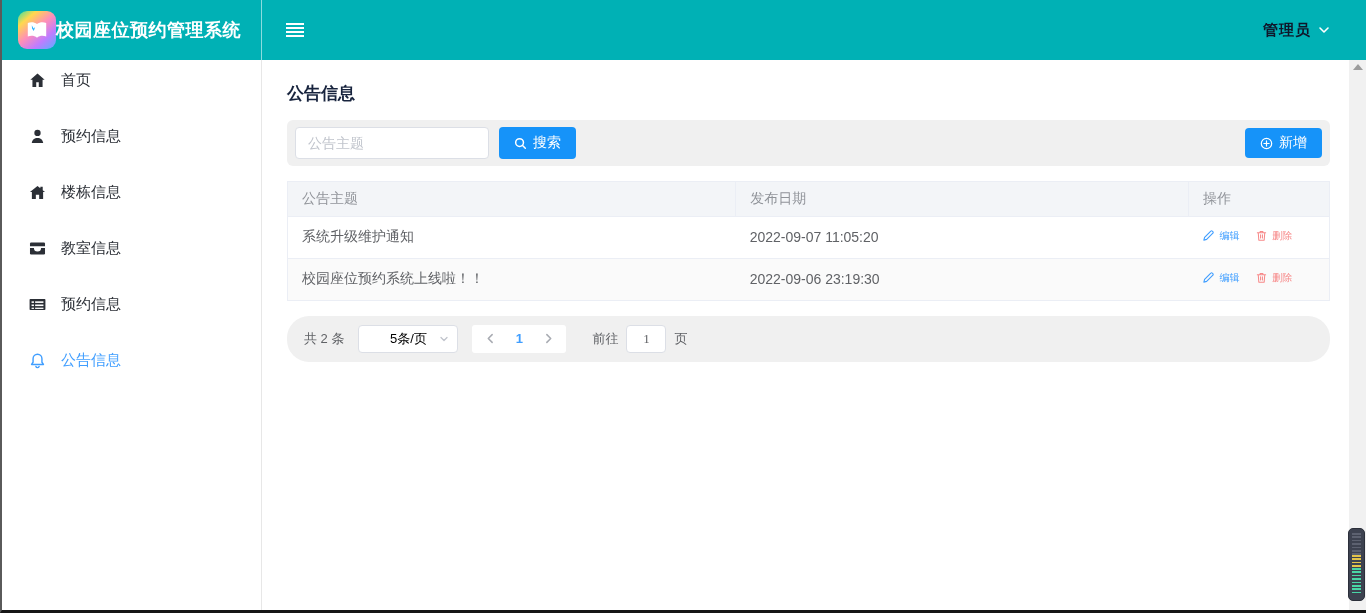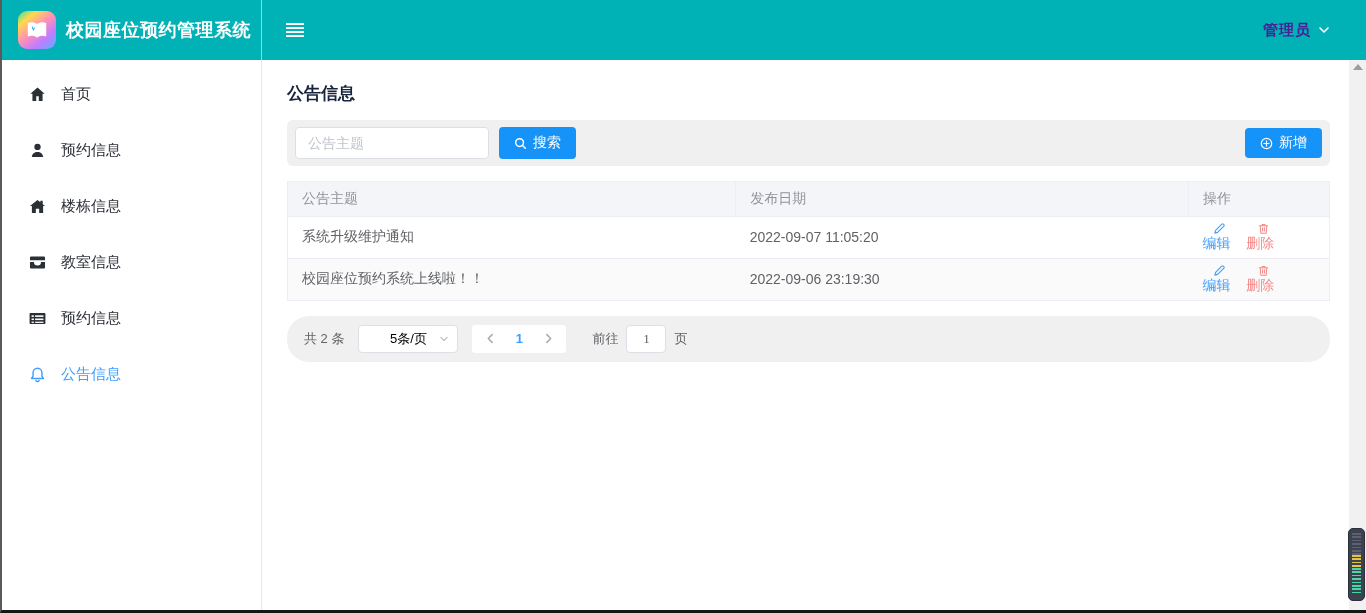--- a/index.html
+++ b/index.html
@@ -8,28 +8,28 @@
     position:relative; width:1366px; height:613px; background:#fff; overflow:hidden;
     border-left:2px solid #5a5a5a; border-bottom:3px solid #161616;
   }
   
   .header { position:absolute; top:0; left:0; right:0; height:60px; background:#00B1B5; display:flex; align-items:center; z-index:5; }
   .header-brand { width:260px; height:100%; display:flex; align-items:center; padding-left:16px; border-right:1px solid rgba(255,255,255,.55); flex-shrink:0; }
   .logo { width:38px; height:38px; border-radius:9px; flex-shrink:0;
     background:linear-gradient(140deg,#35e0a1 0%,#ffd94d 22%,#ff8fb8 48%,#c07cff 72%,#57b0ff 100%);
     display:flex; align-items:center; justify-content:center; }
   .logo svg { width:26px; height:26px; }
-  .app-title { color:#fff; font-size:18px; font-weight:bold; margin-left:10px; letter-spacing:.5px; white-space:nowrap; }
+  .app-title { color:#fff; font-size:18px; font-weight:bold; letter-spacing:.5px; white-space:nowrap; }
   .hamburger { margin-left:24px; width:18px; height:14px; cursor:pointer;
     background:repeating-linear-gradient(to bottom,#fff 0 2.2px,transparent 2.2px 4.1px); }
-  .header-right { margin-left:auto; margin-right:36px; display:flex; align-items:center; color:#4c1d95; cursor:pointer; }
+  .header-right { margin-left:auto; margin-right:36px; display:flex; align-items:center; color:#0f172a; cursor:pointer; }
   .user-name { font-size:15px; font-weight:600; letter-spacing:1px; }
   .chev-down { margin-left:7px; width:12px; height:12px; }
   
-  .sidebar { position:absolute; top:60px; left:0; width:260px; bottom:0; background:#fff; border-right:1px solid #e7e7e7; padding-top:6px; }
+  .sidebar { position:absolute; top:46px; left:0; width:260px; bottom:0; background:#fff; border-right:1px solid #e7e7e7; padding-top:6px; }
   .menu-item { height:56px; display:flex; align-items:center; padding-left:26px; color:#2b2f36; font-size:15px; cursor:pointer; }
   .menu-item .mi-icon { width:19px; height:19px; margin-right:14px; display:flex; align-items:center; justify-content:center; }
   .menu-item .mi-icon svg { width:19px; height:19px; }
   .menu-item.active { color:#409EFF; }
   
   .main { position:absolute; top:60px; left:261px; right:17px; bottom:0; background:#fff; padding:20px 19px 0 24px; }
   .page-title { font-size:17px; font-weight:bold; color:#17233d; margin-top:2px; }
   .panel { background:#f0f0f0; border-radius:6px; height:46px; display:flex; align-items:center; padding:0 8px; }
   .search-panel { margin-top:15px; }
   .search-input { width:194px; height:32px; border:1px solid #dcdfe6; border-radius:4px; background:#fff; padding:0 12px; font-size:14px; color:#606266; outline:none; font-family:inherit; }
@@ -38,21 +38,21 @@
   .btn-primary svg { width:13px; height:13px; margin-right:6px; }
   .btn-add { margin-left:auto; height:30px; }
   
   .table-wrap { margin-top:15px; border:1px solid #ebeef5; border-bottom:none; }
   table { width:100%; border-collapse:collapse; table-layout:fixed; font-size:14px; }
   col.c1{width:43%;} col.c2{width:43.5%;} col.c3{width:13.5%;}
   thead th { height:34px; background:#f3f5f8; color:#909399; font-weight:normal; text-align:left; padding:0 14px; border-bottom:1px solid #ebeef5; border-right:1px solid #ebeef5; }
   thead th:last-child{ border-right:none; }
   tbody td { height:42px; color:#606266; padding:0 14px; border-bottom:1px solid #ebeef5; }
   tbody tr.striped { background:#fafafa; }
-  .op-link { display:inline-flex; align-items:flex-end; cursor:pointer; font-size:14px;flex-direction:column; }
+  .op-link { display:inline-flex; align-items:flex-start; cursor:pointer; font-size:10px; }
   .op-link svg { width:13px; height:13px; margin-right:4px; }
   .op-edit { color:#409EFF; margin-right:12px; }
   .op-del { color:#F78989; }
   
   .pagination-panel { margin-top:15px; padding-left:17px; color:#606266; font-size:13px;border-radius:22px; }
   .total-text { margin-right:14px; }
   .page-size-select { width:100px; height:28px; background:#fff; border:1px solid #dcdfe6; border-radius:4px; display:flex; align-items:center; justify-content:center; cursor:pointer; color:#000000; position:relative; }
   .page-size-select .sel-chev { position:absolute; right:8px; width:10px; height:10px; }
   .pager { margin-left:14px; background:#fff; border-radius:3px; height:28px; display:flex; align-items:center; padding:0 4px; }
   .pager-arrow { width:28px; height:28px; display:flex; align-items:center; justify-content:center; color:#a8abb2; cursor:pointer; }

